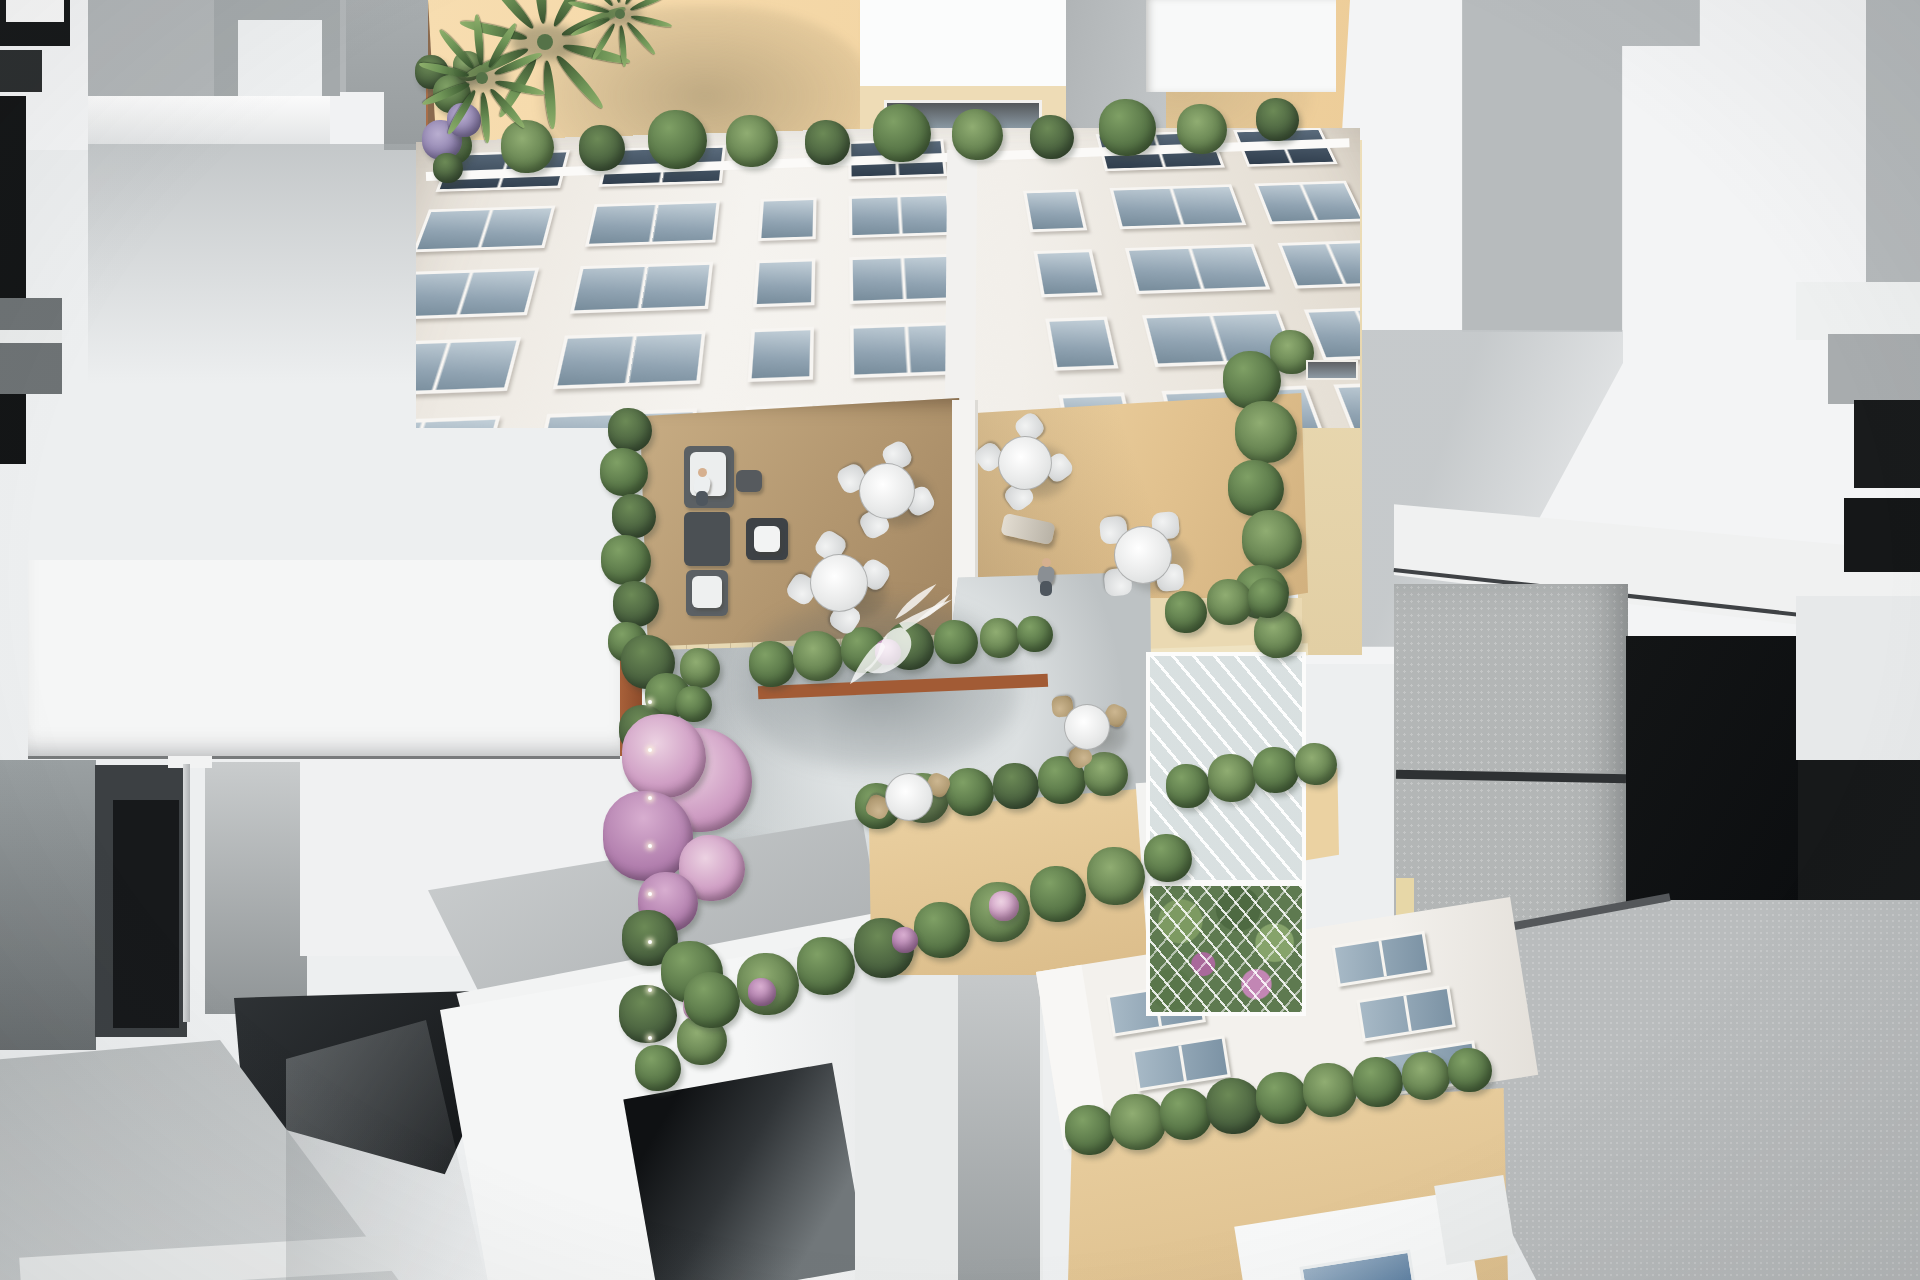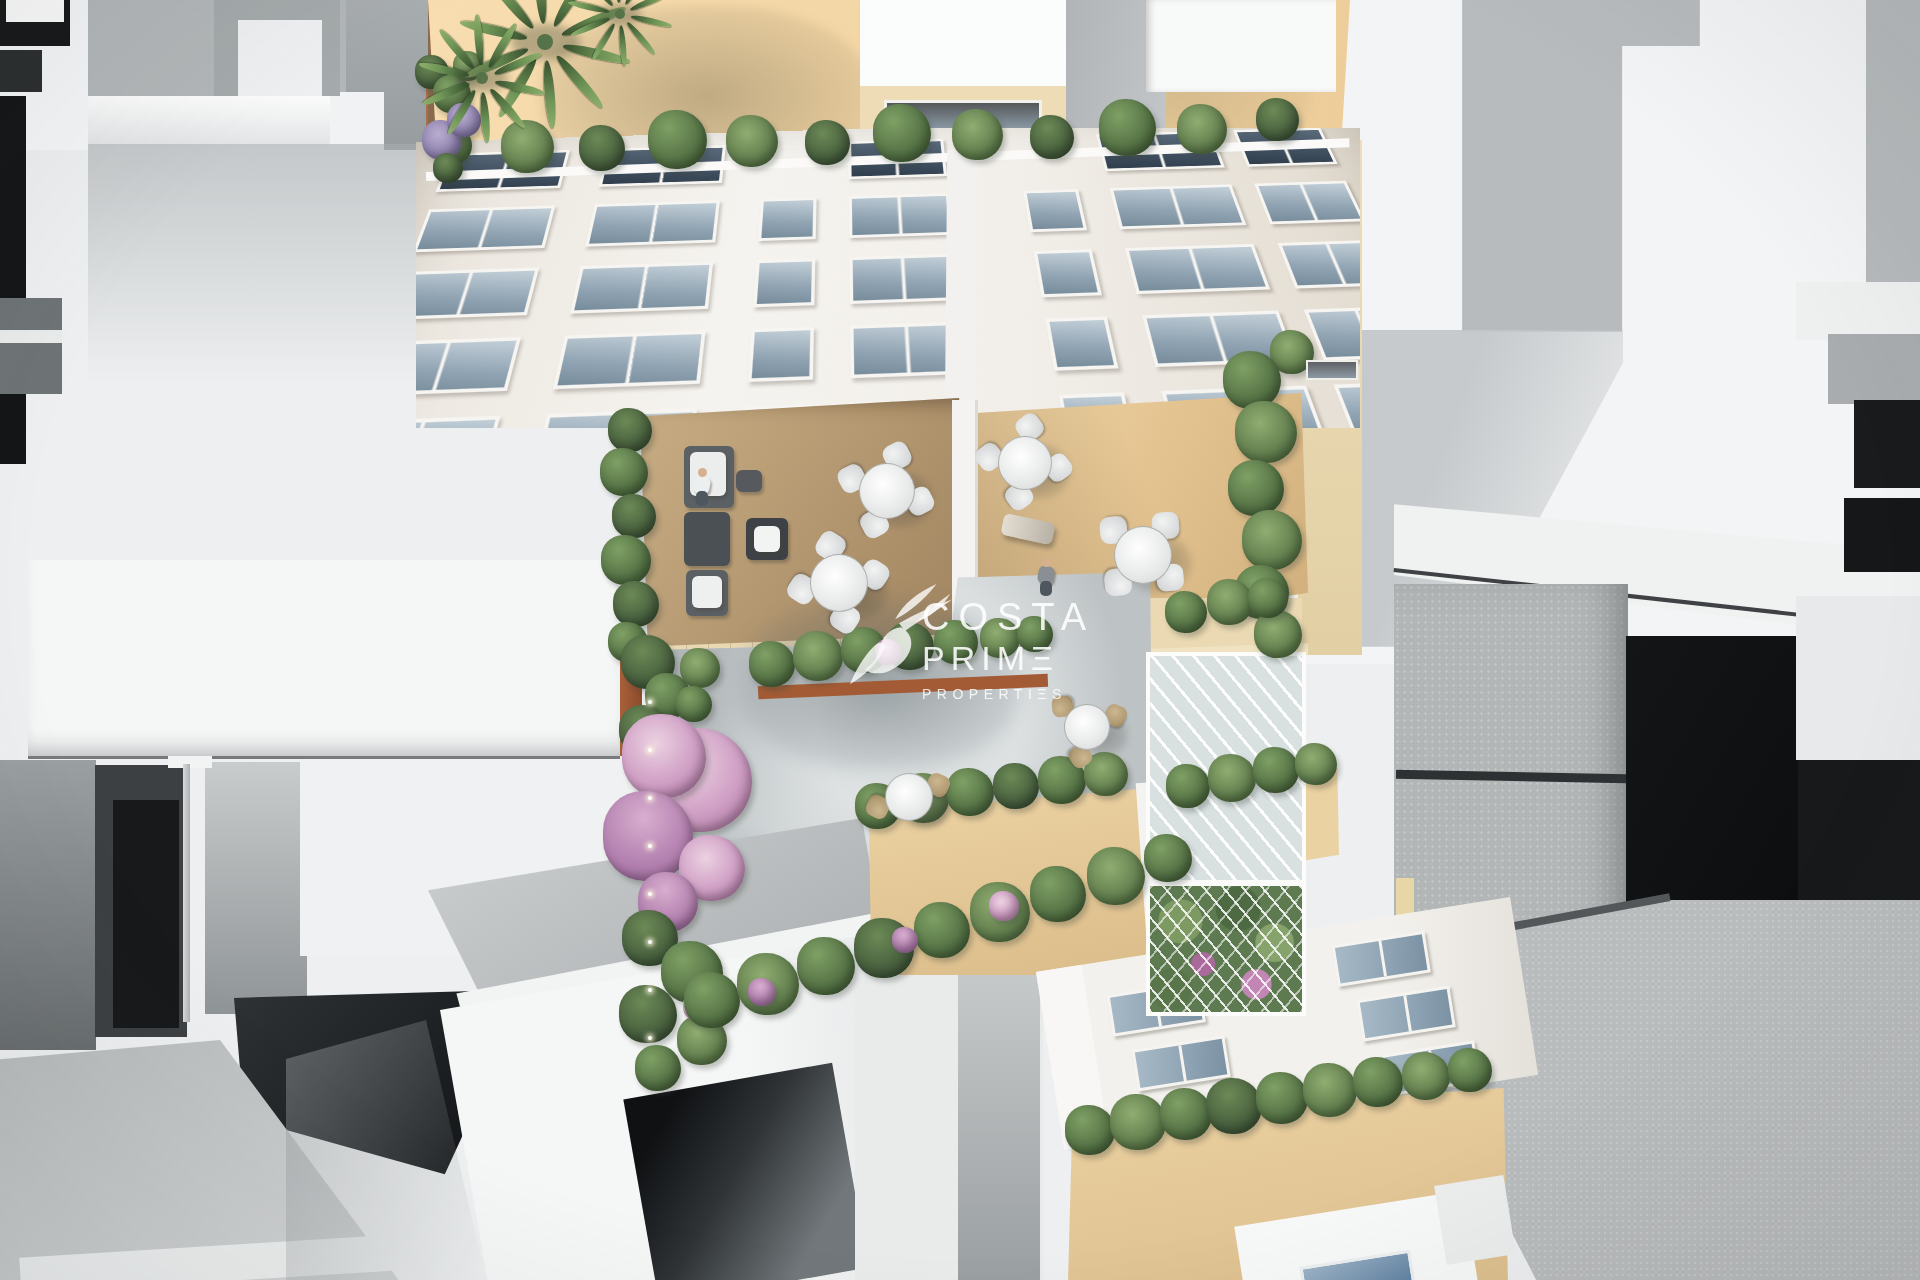--- a/index.html
+++ b/index.html
@@ -487,19 +487,14 @@
   <div class="vignette"></div>
 
   <div class="wm">
     <svg viewBox="0 0 120 110" fill="rgba(255,255,255,0.85)">
       <path d="M96,2 C78,10 62,22 54,38 C68,31 84,18 96,2 Z"></path>
       <path d="M110,12 C96,22 84,32 76,40 C88,37 102,26 110,12 Z"></path>
       <path d="M58,42 C76,32 94,24 112,18 C96,30 78,40 64,50 Z"></path>
       <path d="M60,46 C68,50 72,58 70,67 C67,79 56,88 44,92 C36,94 28,93 23,89 C31,84 36,77 38,68 C41,55 49,47 60,46 Z"></path>
       <path d="M44,66 C38,80 26,94 8,104 C14,90 22,76 32,66 C37,61 42,60 44,66 Z"></path>
     </svg>
-    <div class="wm-text">
-      <div class="wm-l1">COSTA</div>
-      <div class="wm-l2">PRIMΞ</div>
-      <div class="wm-l3">PROPERTIΞS</div>
-    </div>
   </div>
 </div>
 
 </body></html>

